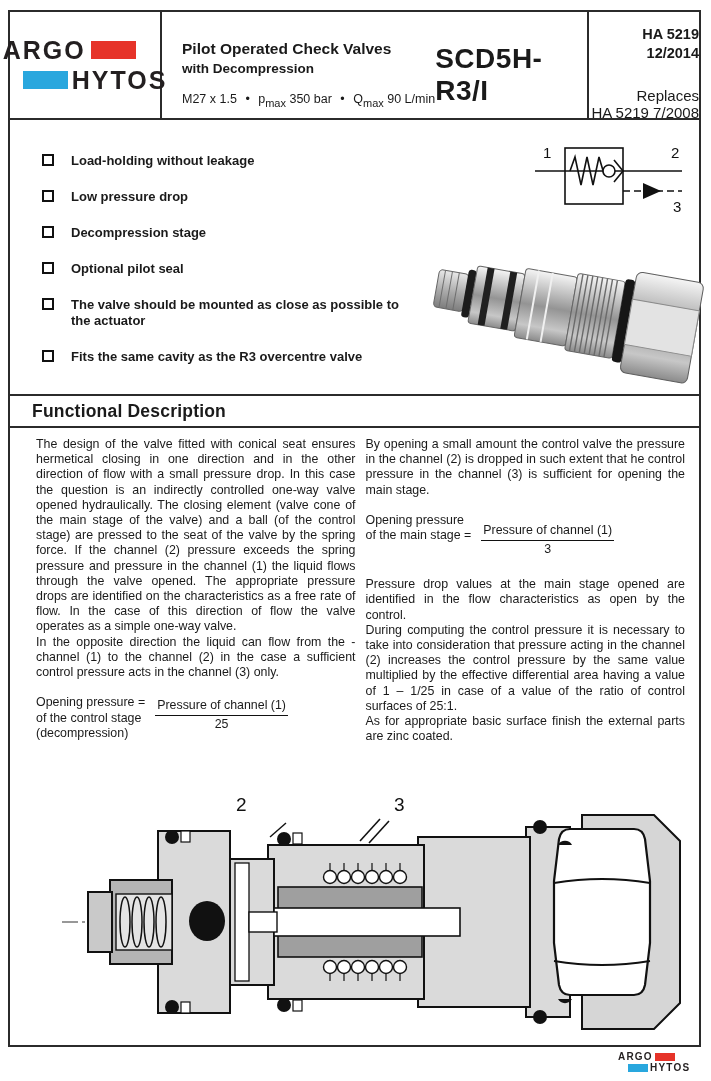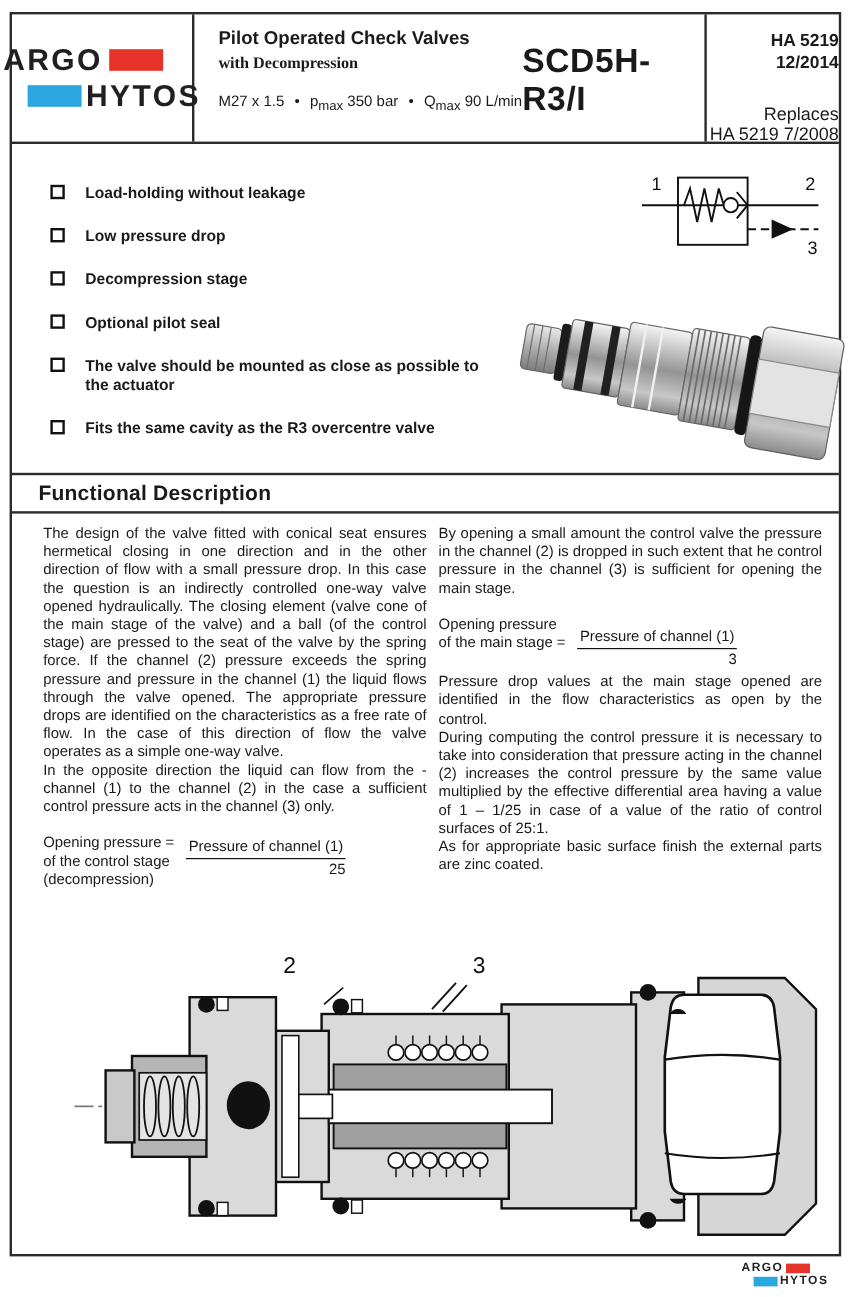--- a/index.html
+++ b/index.html
@@ -18,24 +18,24 @@
   .header { display:flex; height:108px; border-bottom:2px solid #2b2b2b; }
   .logo-cell { width:152px; border-right:2px solid #2b2b2b; display:flex; align-items:center; justify-content:center; }
   .logo { line-height:1; }
   .logo-row { display:flex; align-items:center; height:29px; }
   .logo-word { font-weight:bold; font-size:25px; letter-spacing:2px; color:#231f20; }
   .logo-block { width:45px; height:18px; }
   .logo-row1 .logo-block { margin-left:5px; }
   .logo-row2 { margin-top:1px; }
   .logo-row2 .logo-block { margin-right:4px; }
 
-  .title-cell { flex:1; display:flex; padding:12px 14px 8px 20px; }
+  .title-cell { flex:1; display:flex; padding:28px 14px 8px 20px; }
   .title-block { flex:1; }
   .title-l1 { font-size:15.5px; font-weight:bold; }
-  .title-l2 { font-size:13.5px; font-weight:bold; margin-top:3px;font-family:Liberation Serif, serif; }
+  .title-l2 { font-size:13.5px; font-weight:bold; margin-top:3px; }
   .spec-line { font-size:12.5px; margin-top:16px; white-space:nowrap; }
   .spec-line sub { font-size:11px; }
   .spec-sep { margin:0 5px; }
   .model { align-self:center; font-size:28px; font-weight:bold; letter-spacing:0.5px; margin-right:6px; }
 
   .doc-cell { width:112px; border-left:2px solid #2b2b2b; text-align:right; padding-top:13px; }
   .doc-num, .doc-date { font-size:14.5px; font-weight:bold; line-height:19px; }
   .doc-replaces { font-size:15px; margin-top:24px; line-height:17px; }
 
   
@@ -50,21 +50,21 @@
   .fd-heading-band { height:32px; border-bottom:2px solid #2b2b2b; display:flex; align-items:center; padding-left:22px; }
   .fd-heading { font-size:17.5px; font-weight:bold; letter-spacing:0.2px; }
 
   .columns { display:flex; gap:10px; padding:9px 14px 0 26px; }
   .col { width:50%; font-size:12.4px; line-height:15.2px; text-align:justify; }
   .para { margin:0; }
   .gap { }
 
   .formula { display:flex; align-items:flex-start; margin-top:15px; text-align:left; }
   .f-labels { margin-right:10px; line-height:15.5px; white-space:nowrap; }
-  .fraction { text-align:right; margin-top:3px; }
+  .fraction { text-align:center; margin-top:3px; }
   .fraction .num { display:inline-block; border-bottom:1.4px solid #111; padding:0 2px 2px; }
   .fraction .den { display:block; margin-top:1px; }
   .fraction-mid { margin-top:10px; }
 
   
   .diagram-wrap { position:absolute; left:20px; top:775px; }
 
   
   .footer-logo { position:absolute; left:618px; top:1051px; line-height:1; }
   .fl-row { display:flex; align-items:center; height:11px; }
@@ -246,21 +246,21 @@
       <div class="formula">
         <div class="f-labels">
           <div>Opening pressure</div>
           <div>of the main stage =</div>
         </div>
         <div class="fraction fraction-mid">
           <span class="num">Pressure of channel (1)</span>
           <span class="den">3</span>
         </div>
       </div>
-      <p class="para" style="margin-top:4px">Pressure drop values at the main stage opened are identified in the flow characteristics as open by the control.</p>
+      <p class="para" style="margin-top:20px">Pressure drop values at the main stage opened are identified in the flow characteristics as open by the control.</p>
       <p class="para gap">During computing the control pressure it is necessary to take into consideration that pressure acting in the channel (2) increases the control pressure by the same value multiplied by the effective differential area having a value of 1 – 1/25 in case of a value of the ratio of control surfaces of 25:1.</p>
       <p class="para gap">As for appropriate basic surface finish the external parts are zinc coated.</p>
     </div>
   </div>
 
   <div class="diagram-wrap">
     <svg width="665" height="255" viewBox="0 0 665 255">
 
       <text x="56" y="143" font-size="19" fill="#111">1</text>
       <text x="206" y="24" font-size="19" fill="#111">2</text>

